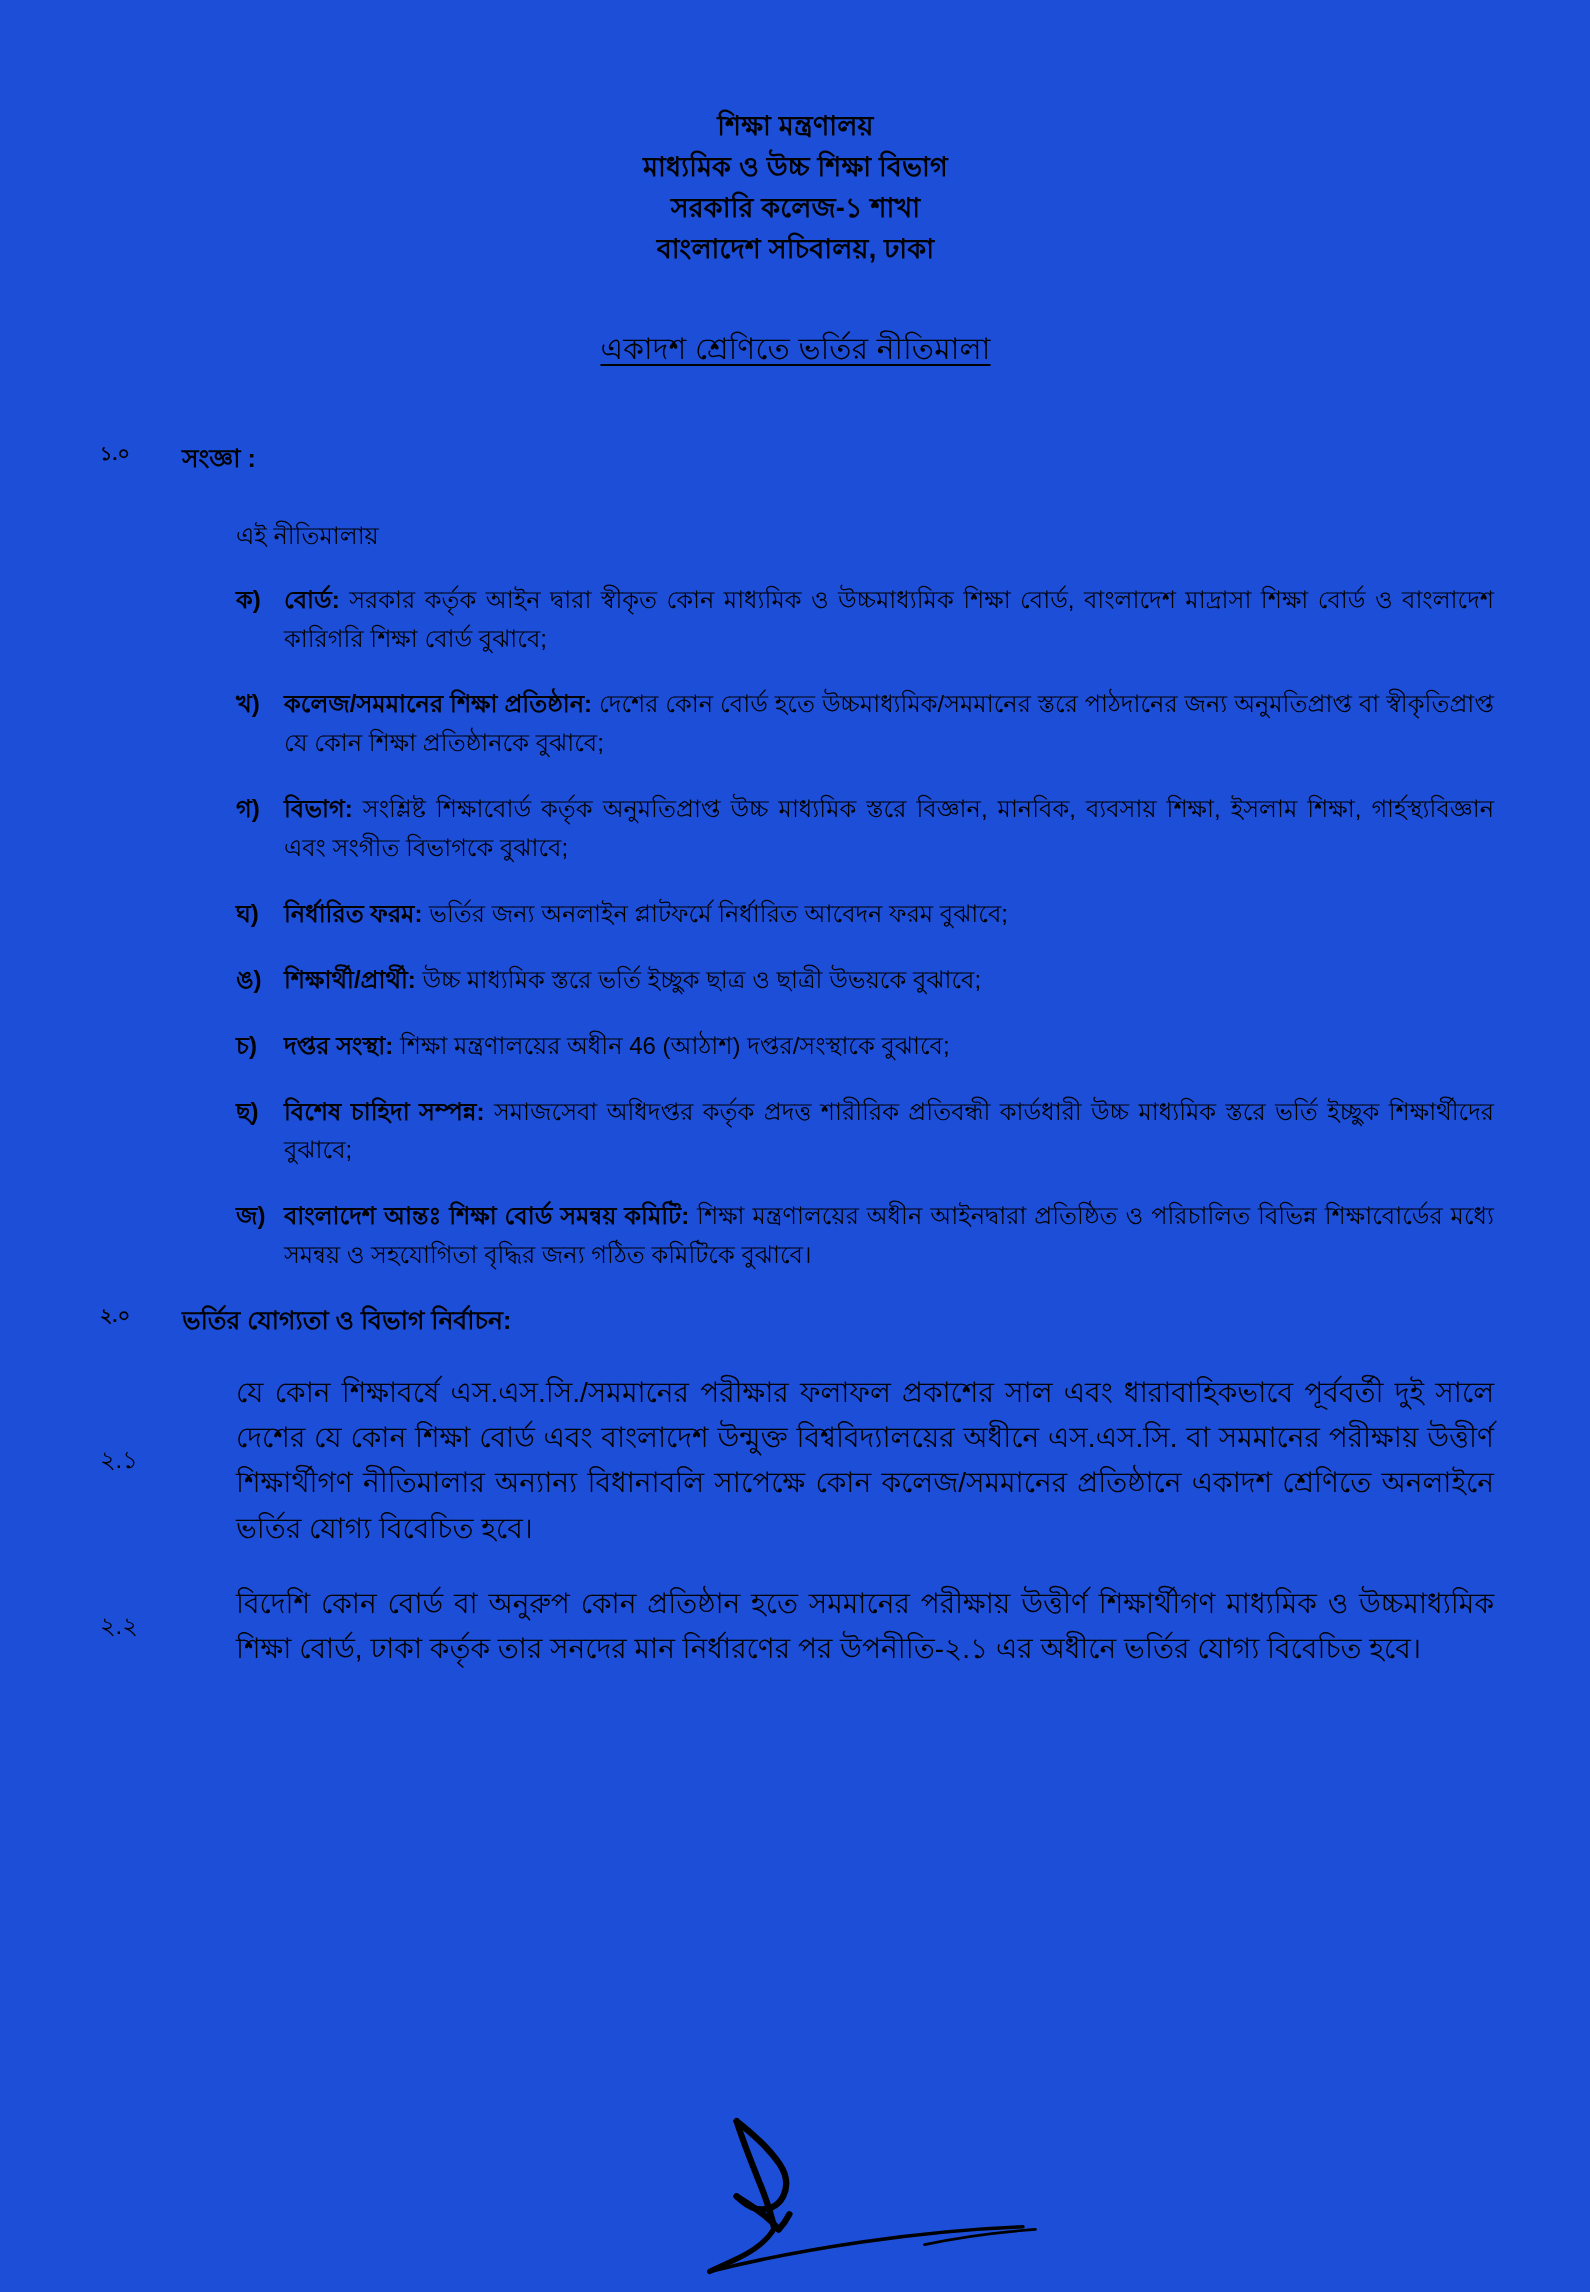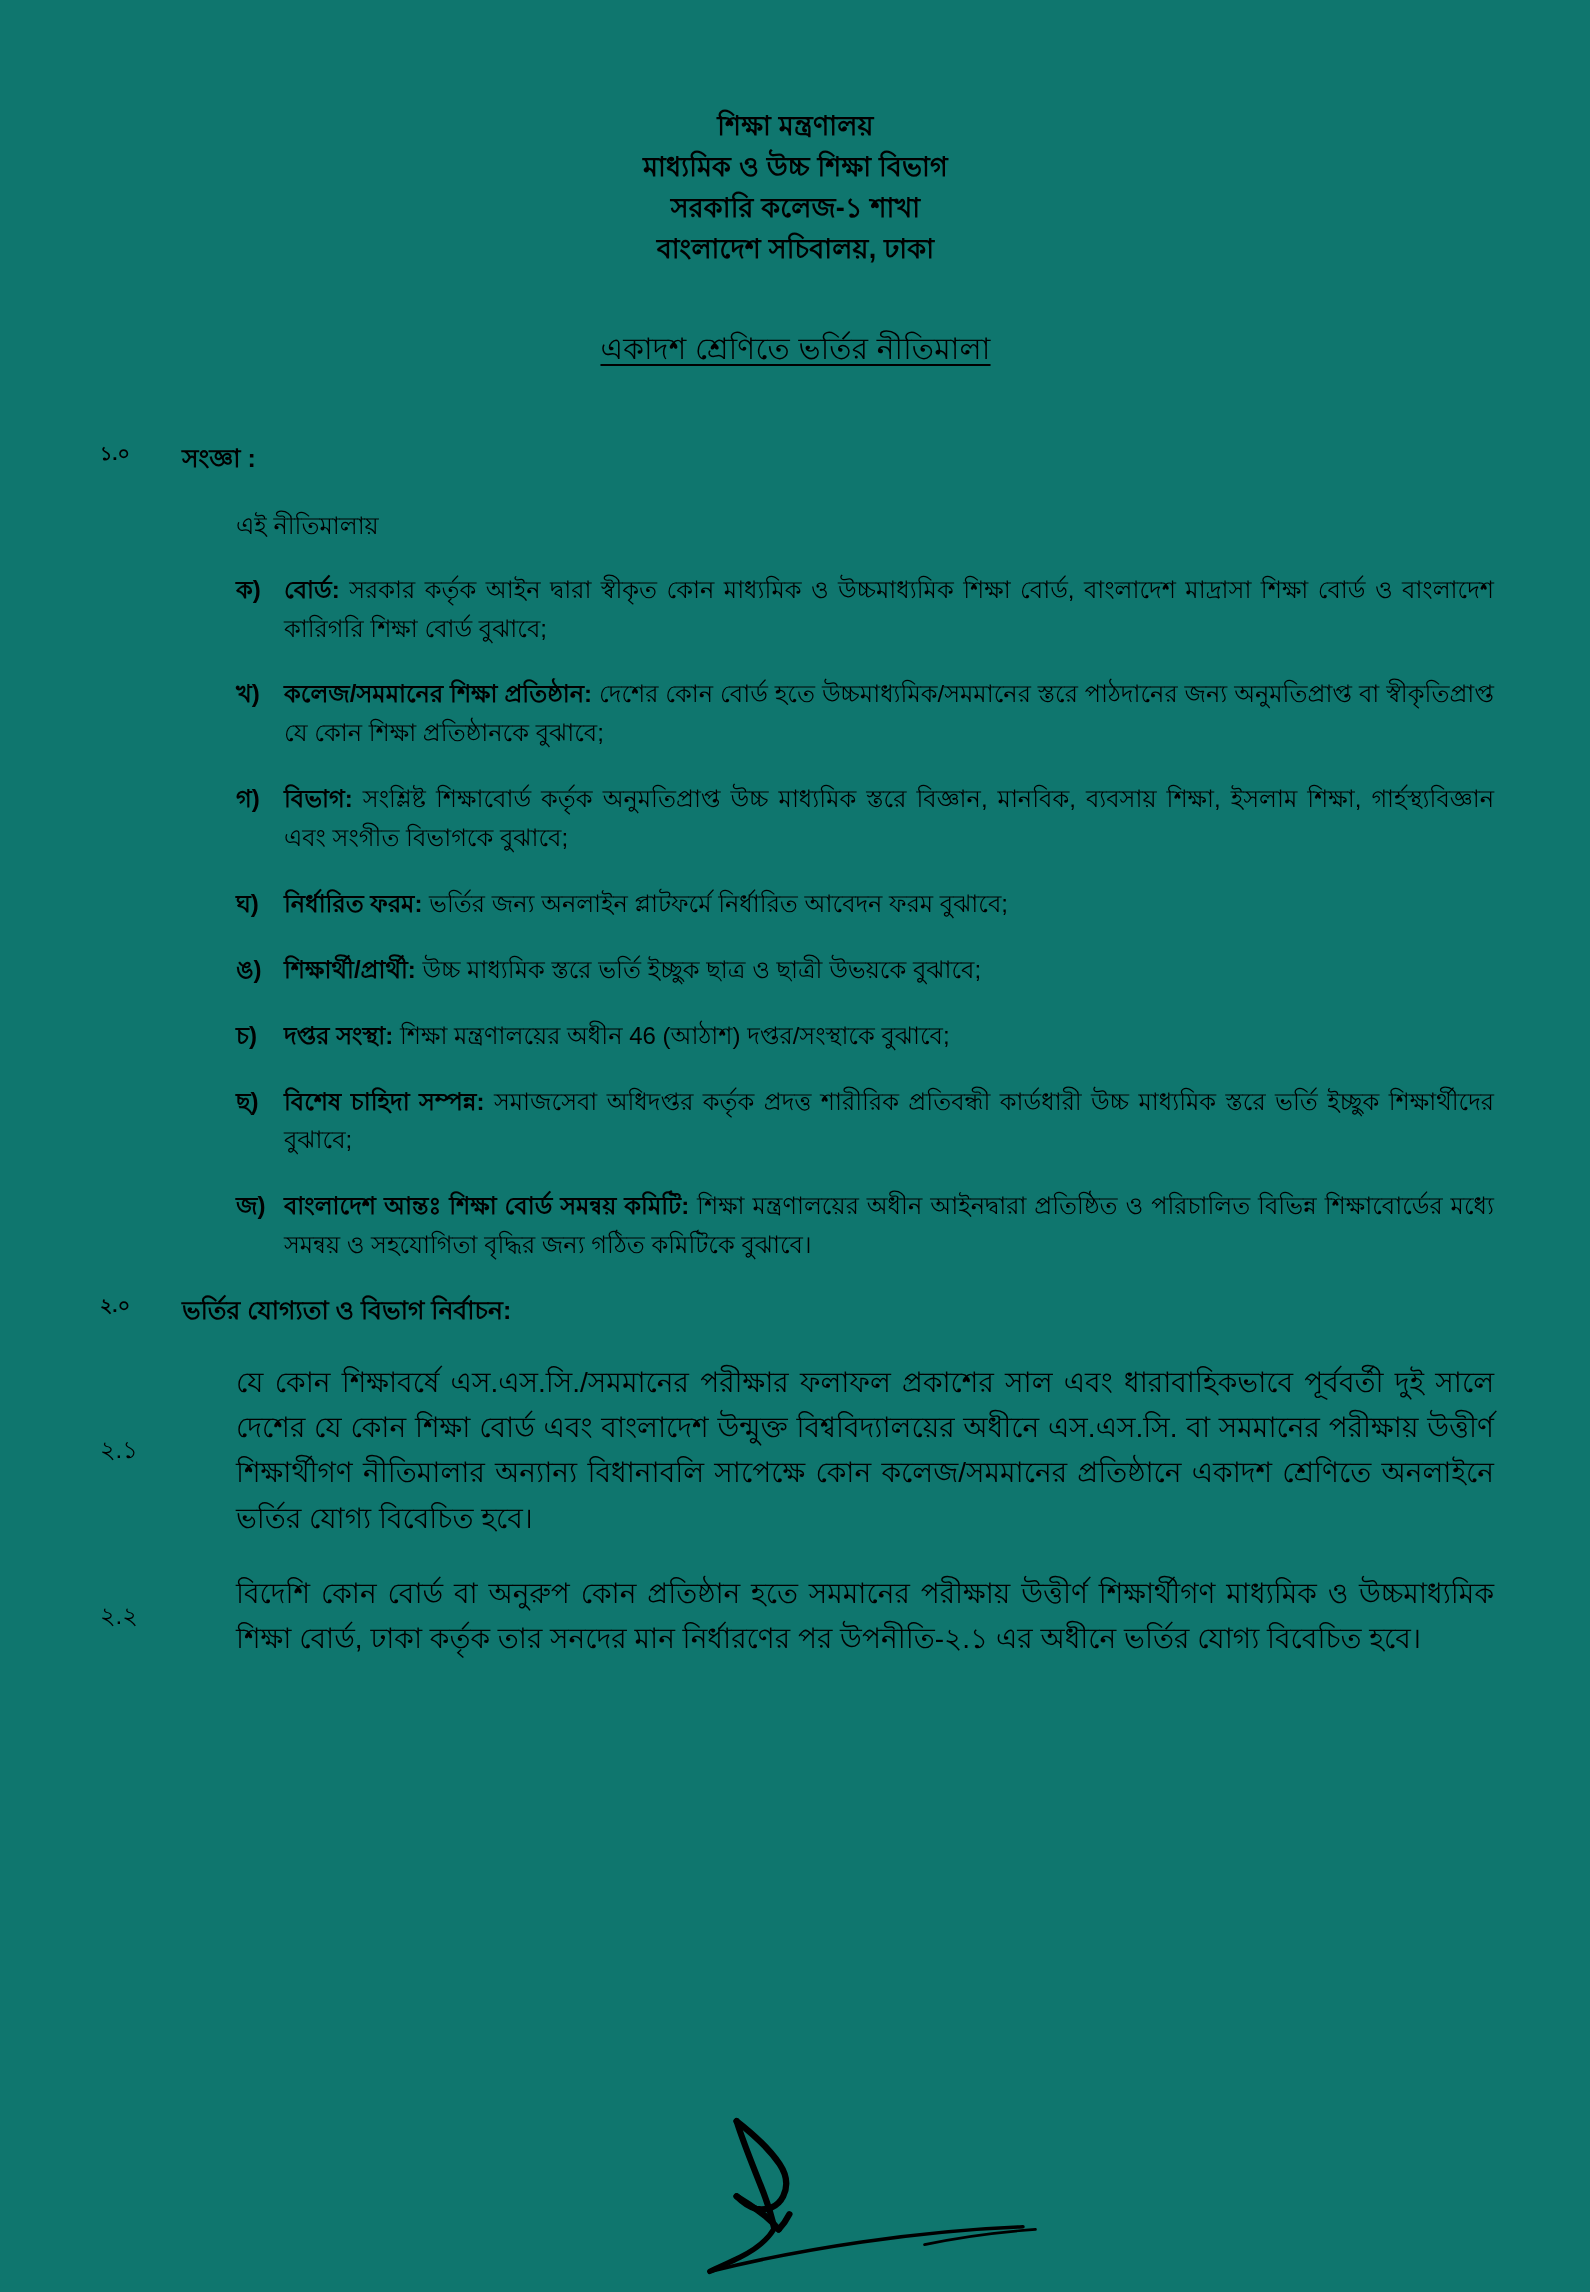--- a/index.html
+++ b/index.html
@@ -9,21 +9,21 @@
     background: #ffffff;
   }
   body {
     font-family: "Liberation Serif", "DejaVu Serif", serif;
     color: #000000;
   }
   .page {
     position: relative;
     width: 1591px;
     height: 2293px;
-    background: #0f766e;
+    background: #1d4ed8;
     box-sizing: border-box;
     padding: 0;
     overflow: hidden;
   }
 
   
   .doc-header {
     text-align: center;
     padding-top: 106px;
   }
@@ -75,21 +75,21 @@
     font-weight: 600;
     line-height: 1.5;
   }
   .section-heading {
     font-size: 25px;
     font-weight: 700;
     line-height: 1.5;
   }
 
   .intro-line {
-    margin-top: 30px;
+    margin-top: 40px;
     padding-left: 136px;
     font-size: 24px;
     line-height: 1.5;
   }
 
   .items {
     margin-top: 19.7px;
     padding-left: 136px;
   }
   .item {

